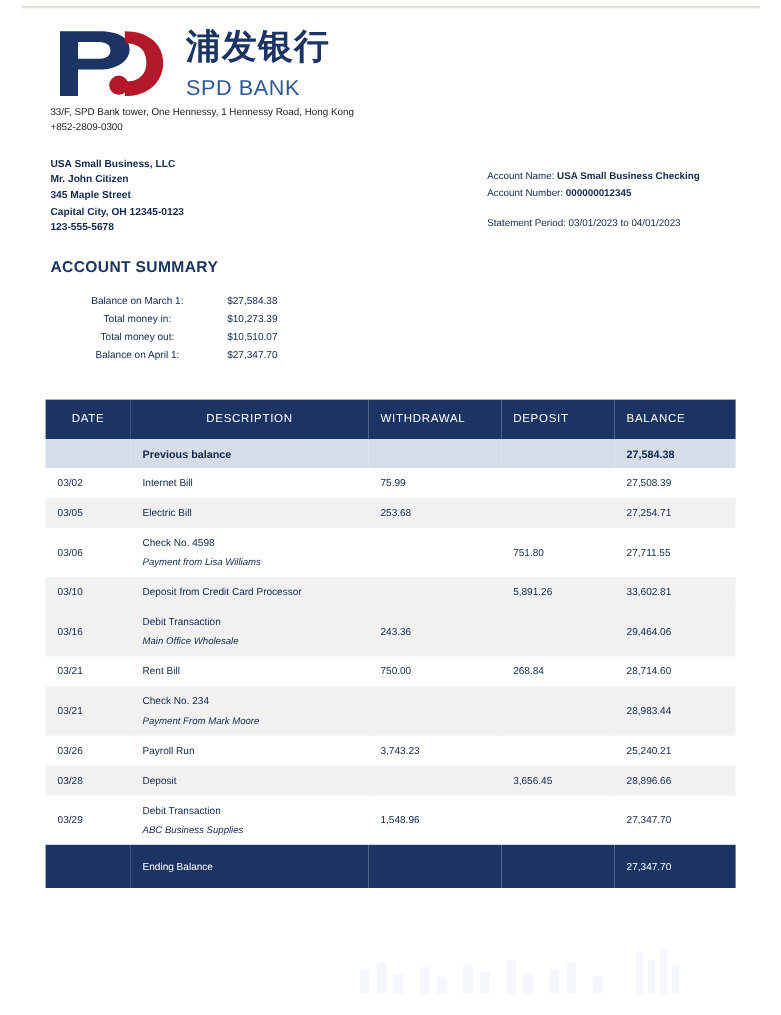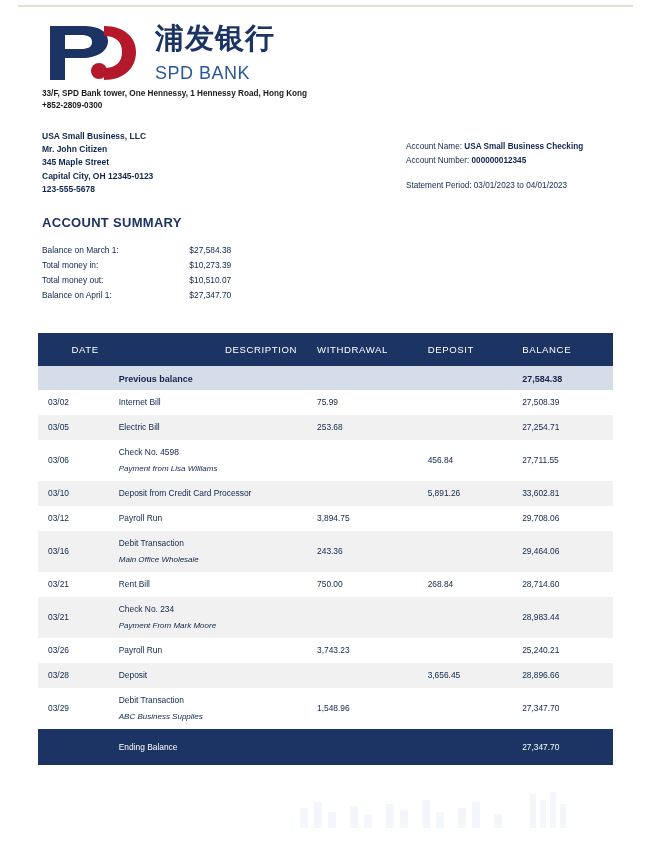--- a/index.html
+++ b/index.html
@@ -65,21 +65,21 @@
     line-height: 30px;
     margin-top: 2px;
   }
   .addr {
     position: absolute;
     left: 0;
     top: 68px;
     font-size: 8.2px;
     color: #1a1a1a;
     line-height: 12px;
-    font-weight: bold;
+    font-weight: normal;
   }
   
   .customer {
     position: absolute;
     left: 42px;
     top: 130px;
     font-size: 8.5px;
     font-weight: bold;
     line-height: 13.2px;
     color: #10264d;
@@ -119,20 +119,21 @@
     font-size: 8.4px;
     color: #10264d;
   }
   .summary .row {
     height: 15px;
     line-height: 15px;
   }
   .summary .lbl {
     display: inline-block;
     width: 145px;
+    text-align: center;
   }
   .summary .val {
     display: inline-block;
   }
   
   .table {
     position: absolute;
     left: 38px;
     top: 333px;
     width: 575px;
@@ -142,21 +143,21 @@
   }
   .table thead th {
     background: #1b3464;
     color: #ffffff;
     font-weight: normal;
     font-size: 9.6px;
     letter-spacing: 0.6px;
     height: 33px;
     vertical-align: middle;
     padding: 0 10px;
-    text-align: right;
+    text-align: center;
   }
   .table th.num, .table td.num {
     text-align: left;
   }
   .col-date   { width: 62px; }
   .col-desc   { width: 229px; }
   .col-with   { width: 100px; }
   .col-dep    { width: 88px; }
   .col-bal    { width: 96px; }
   .table td {
@@ -301,43 +302,34 @@
         <td class="num">27,254.71</td>
       </tr>
 
       <tr>
         <td>03/06</td>
         <td>
           <span>Check No. 4598</span>
           <span class="desc-sub">Payment from Lisa Williams</span>
         </td>
         <td class="num"></td>
-        <td class="num">456.84</td>
+        <td class="num">751.80</td>
         <td class="num">27,711.55</td>
       </tr>
 
       <tr class="alt">
         <td>03/10</td>
         <td>
           <span>Deposit from Credit Card Processor</span>
         </td>
         <td class="num"></td>
         <td class="num">5,891.26</td>
         <td class="num">33,602.81</td>
       </tr>
 
-      <tr>
-        <td>03/12</td>
-        <td>
-          <span>Payroll Run</span>
-        </td>
-        <td class="num">3,894.75</td>
-        <td class="num"></td>
-        <td class="num">29,708.06</td>
-      </tr>
 
       <tr class="alt">
         <td>03/16</td>
         <td>
           <span>Debit Transaction</span>
           <span class="desc-sub">Main Office Wholesale</span>
         </td>
         <td class="num">243.36</td>
         <td class="num"></td>
         <td class="num">29,464.06</td>

